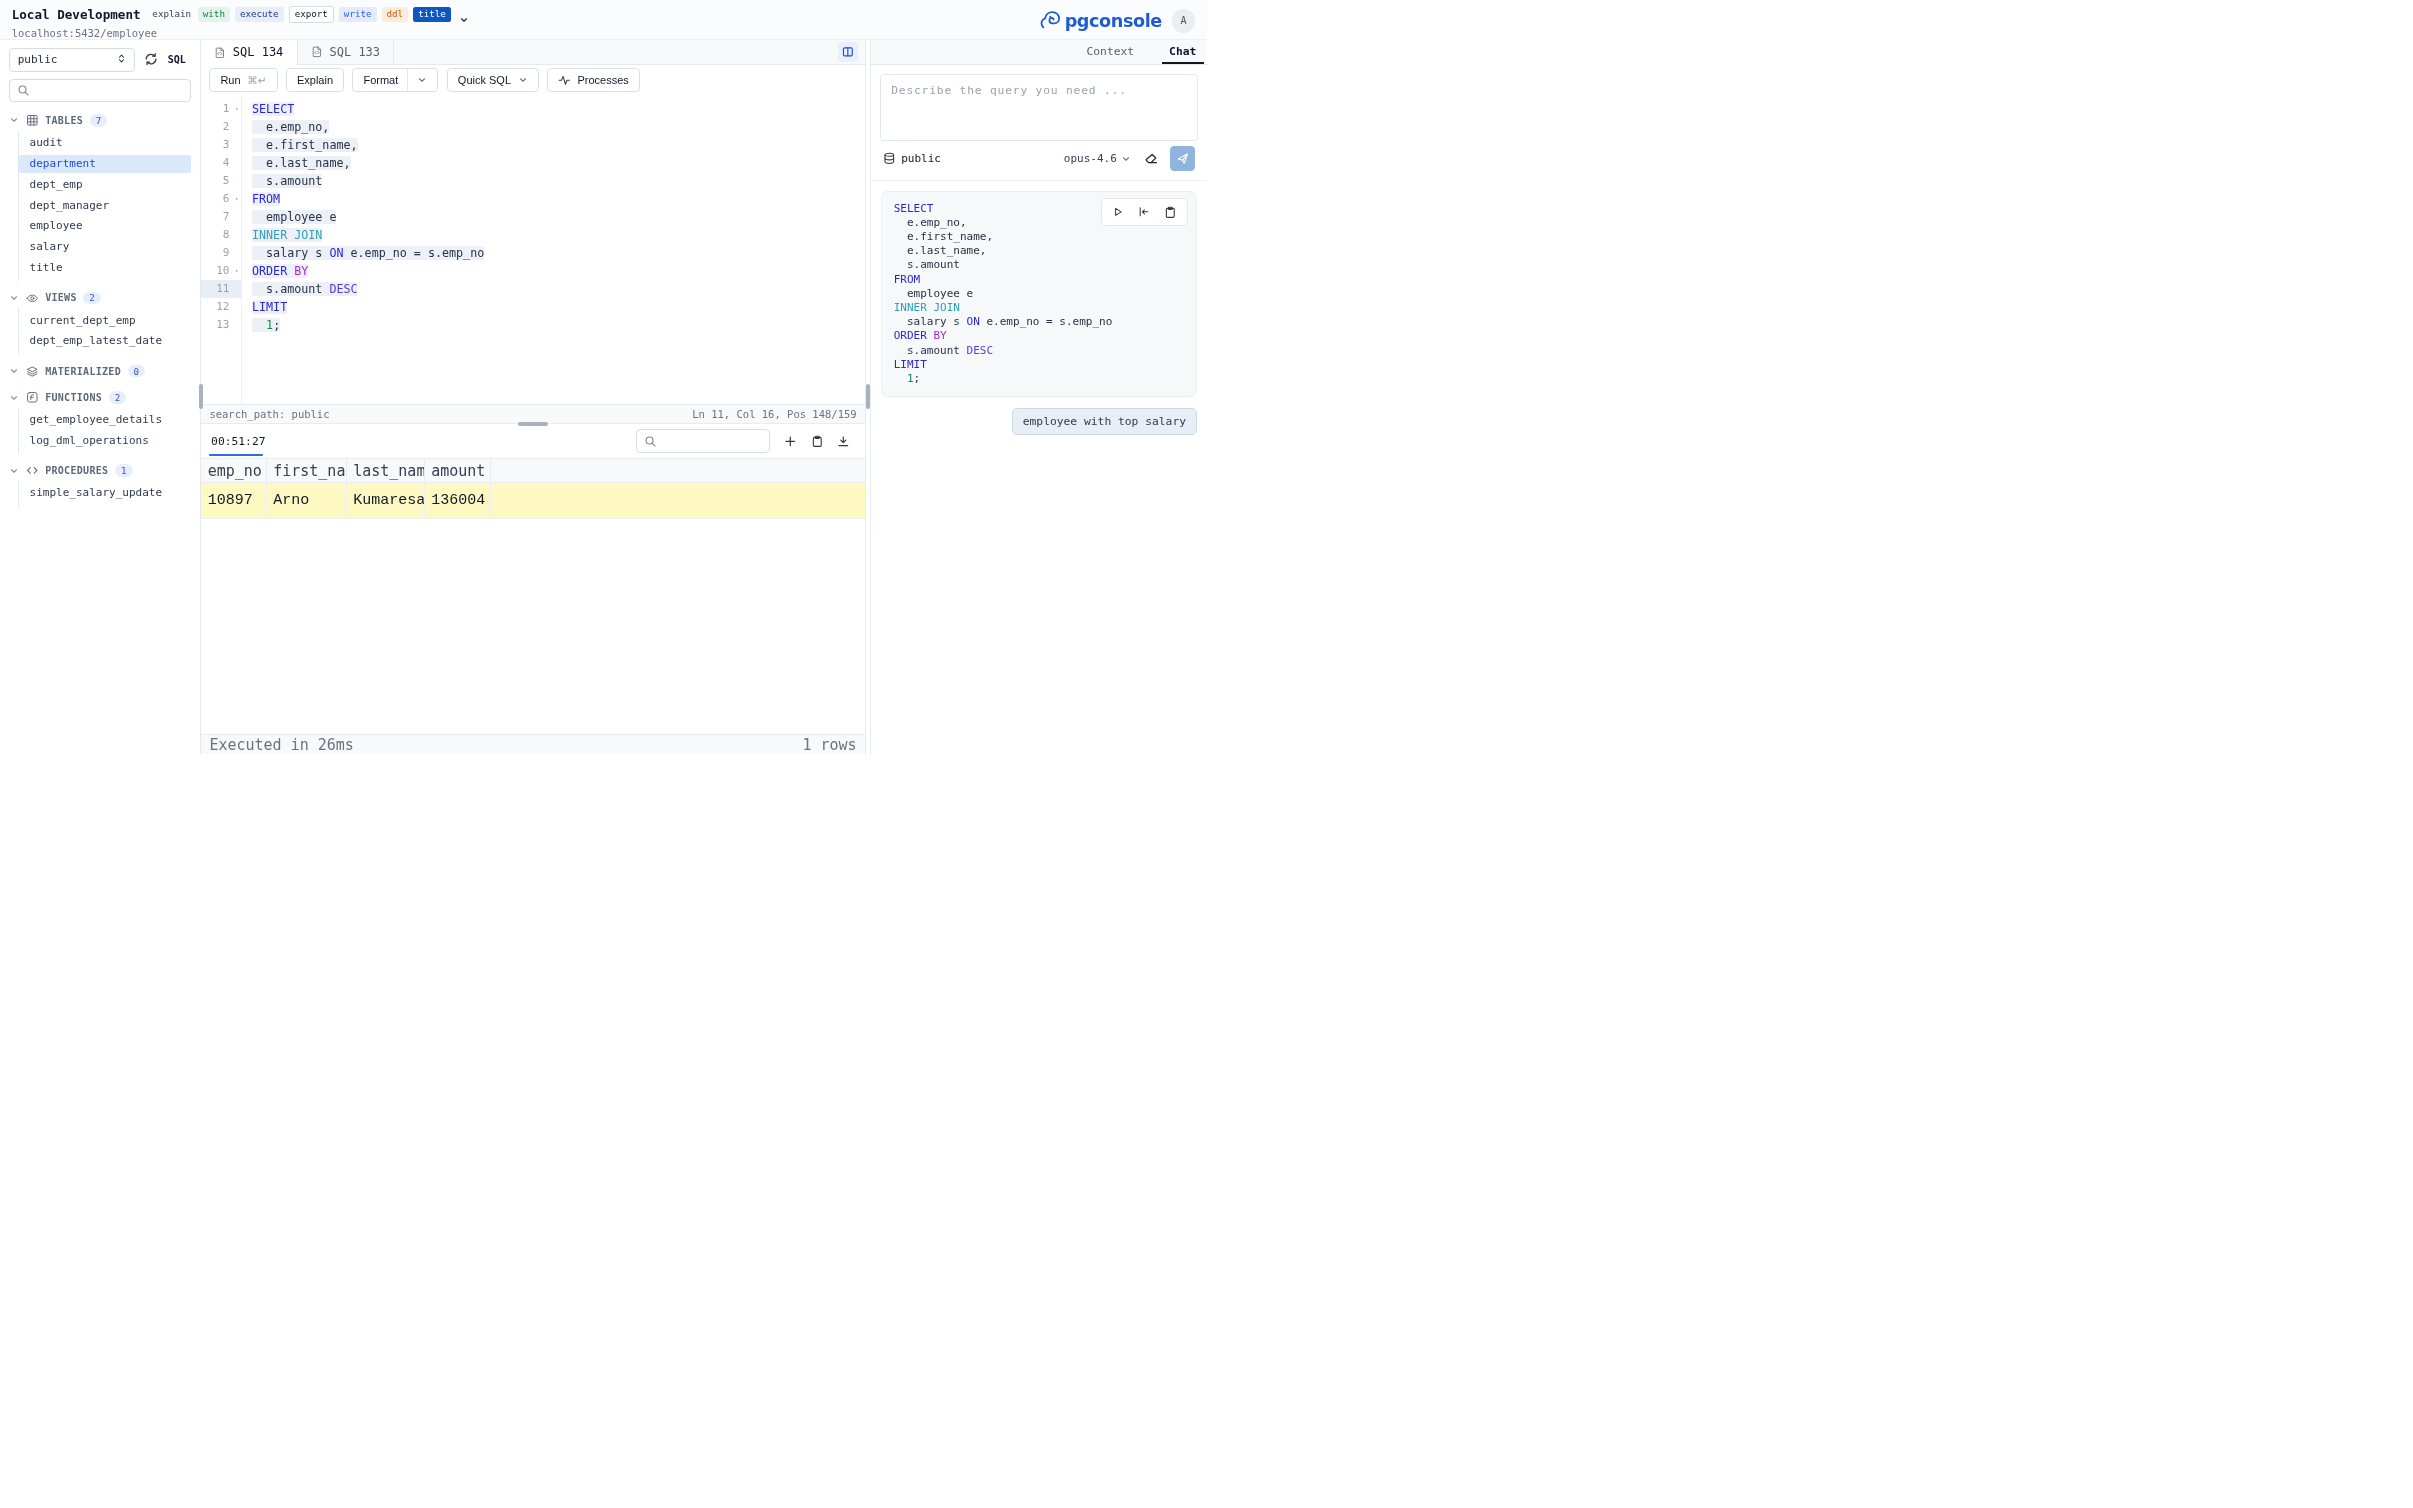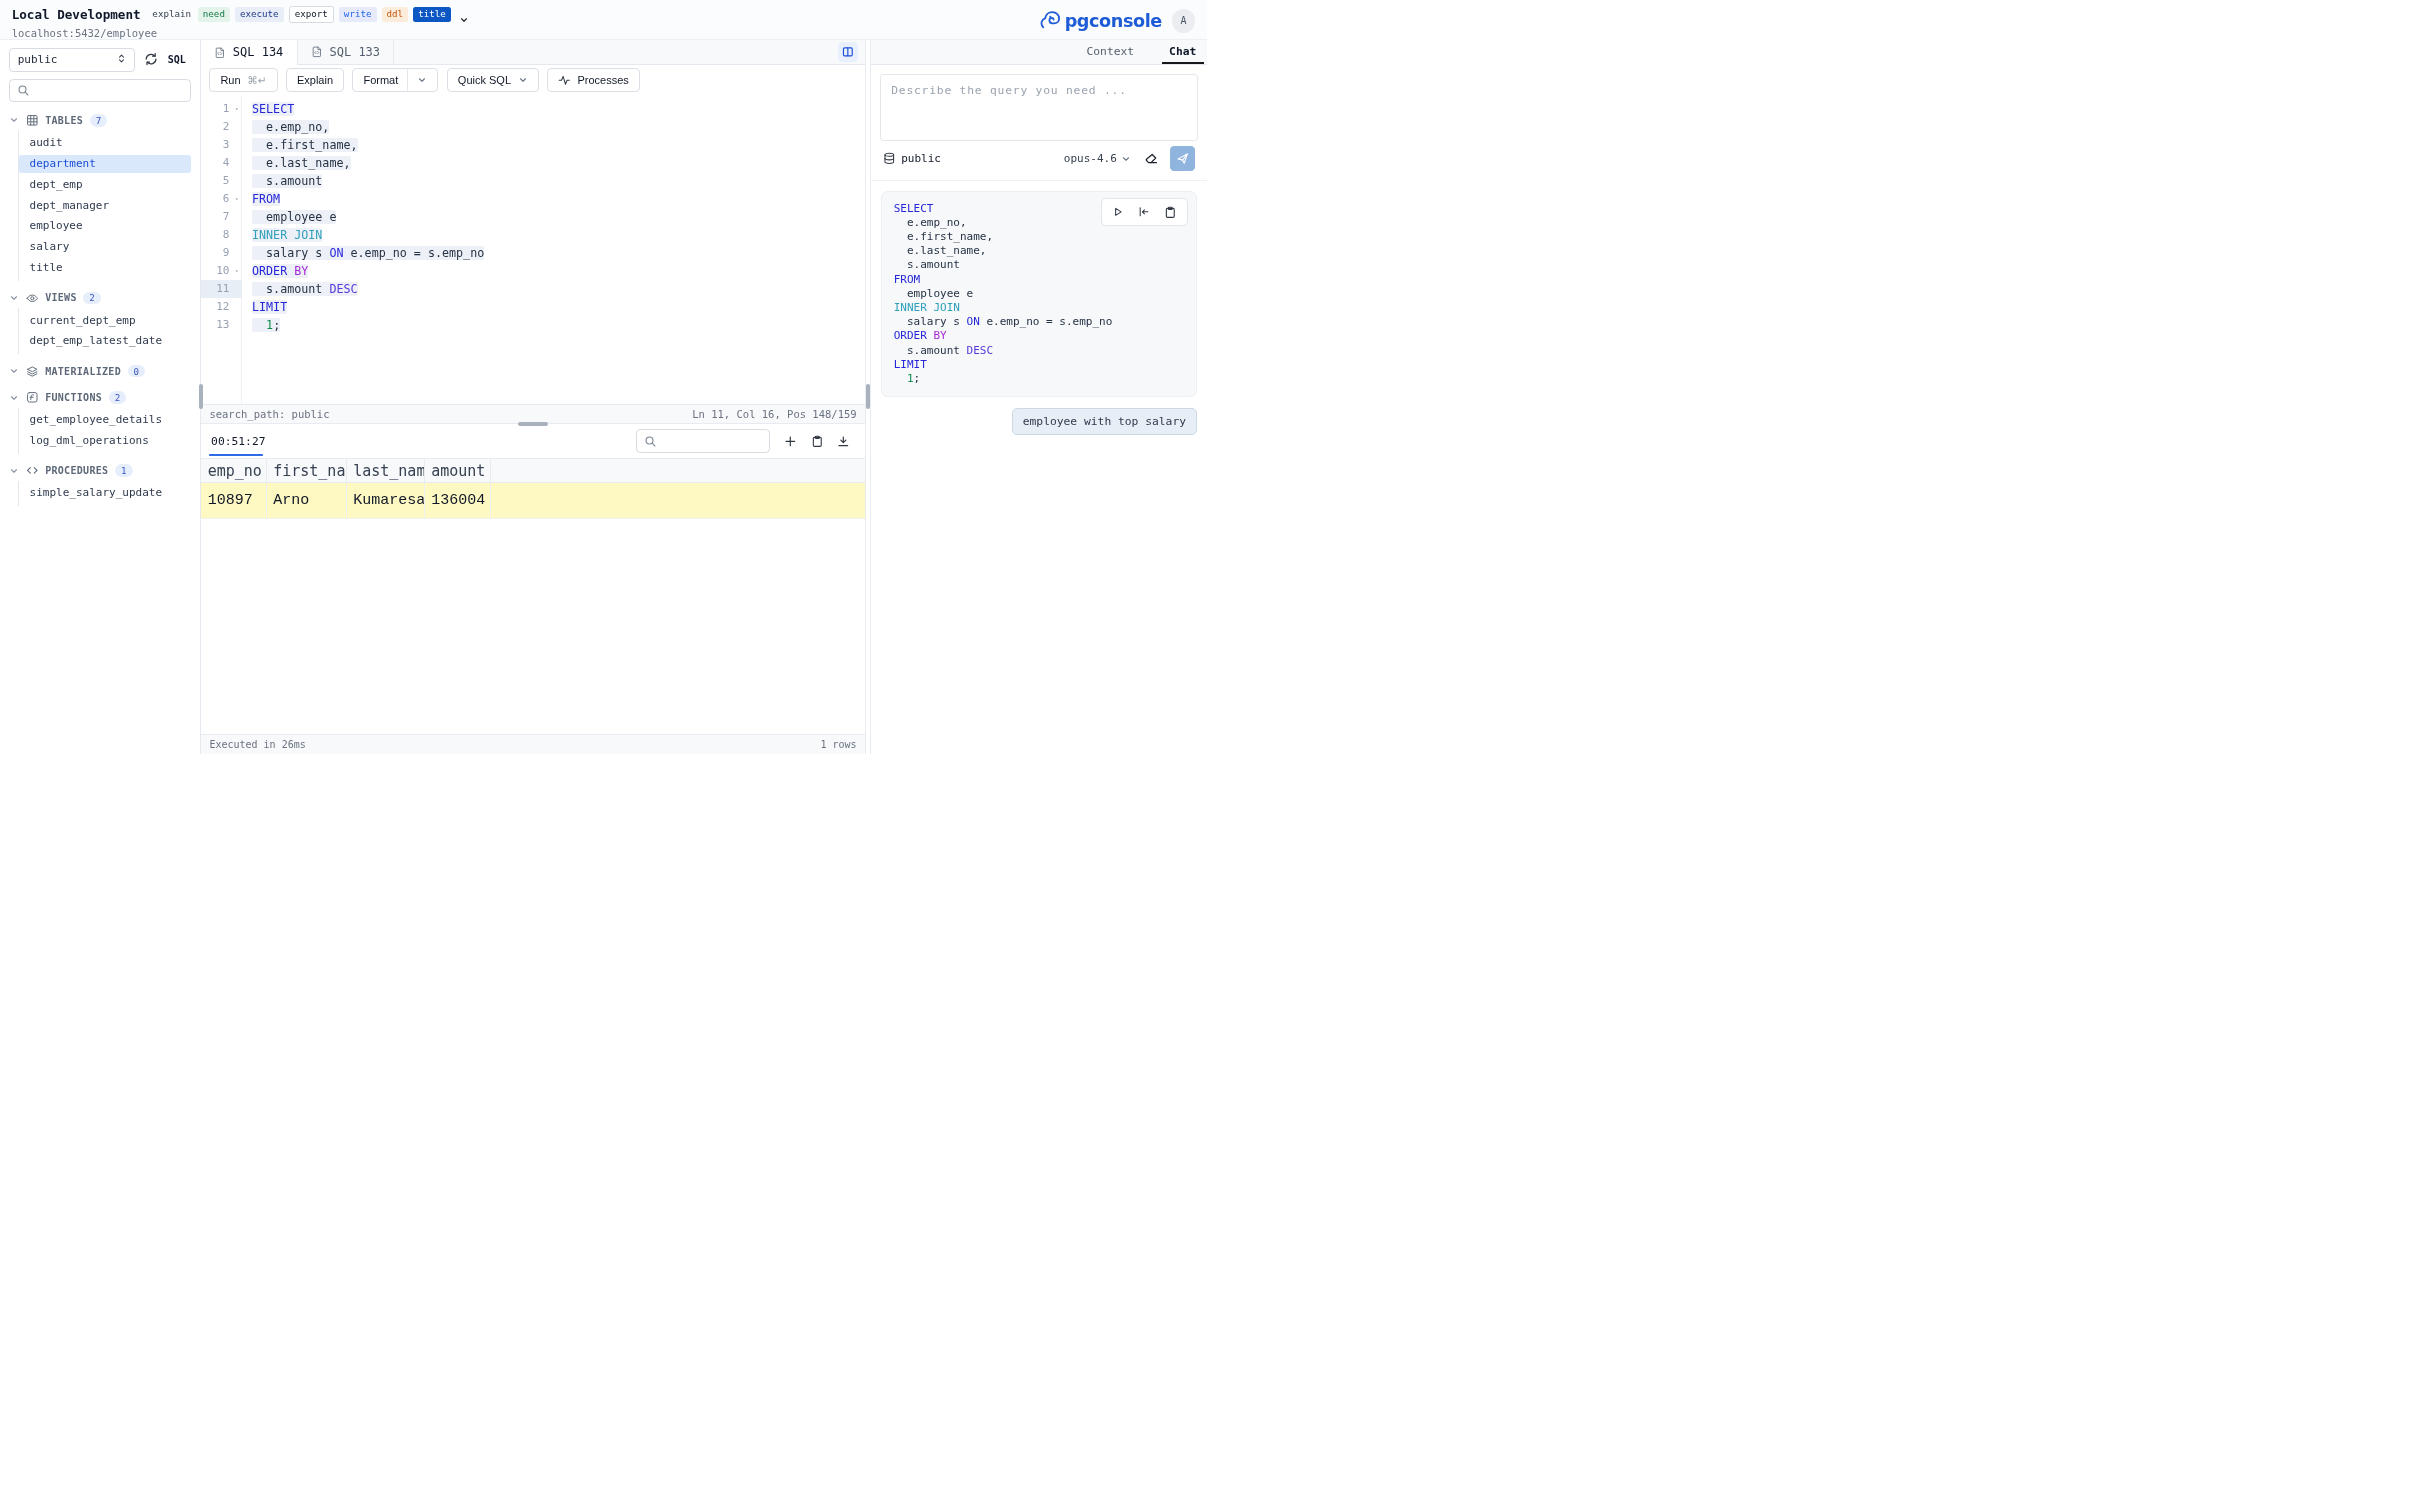--- a/index.html
+++ b/index.html
@@ -109,21 +109,21 @@
   table.results { border-collapse:collapse; width:100%; font-size:15px; table-layout:fixed; flex:none; }
   .results thead tr { height:23.5px; background:#f7f9fb; }
   .results th { text-align:left; font-weight:normal; color:#374151; padding:0 6.7px;
     border-right:0.8px solid #e8ecf0; border-bottom:0.8px solid #e8ecf0; overflow:hidden; }
   .results th.filler, .results td.filler { border-right:none; }
   .results tbody tr { height:36px; background:#fef9c3;font-family:Liberation Mono, monospace; }
   .results td { padding:0 6.7px; border-right:0.8px solid #eef1f4; border-bottom:0.8px solid #eef1f4;
     color:#111827; overflow:hidden; }
   .results-spacer { flex:1; }
   .rfooter { height:20px; background:#f7f9fb; border-top:0.8px solid #e8ecf0; display:flex;
-    justify-content:space-between; align-items:center; padding:0 8.4px; font-size:10px; color:#6b7280; flex:none; }
+    justify-content:space-between; align-items:center; padding:0 8.4px; font-size:15px; color:#6b7280; flex:none; }
 
   
   .lane { width:5px; flex:none; background:#fff; border-right:0.8px solid #e8ecf0; position:relative; }
   .grab-v { position:absolute; width:4.2px; height:25px; border-radius:2.5px; background:#a9b1bd; z-index:6; }
   .grab-h { position:absolute; width:30px; height:4.2px; border-radius:2.5px; background:#a9b1bd; z-index:6; }
 
   
   .chatpanel { flex:1; display:flex; flex-direction:column; background:#fff; min-width:0; }
   .ptabs { height:25px; background:#f7f9fb; border-bottom:0.8px solid #e5e9ef; display:flex;
     align-items:stretch; padding-left:208px; gap:20px; font-size:11.3px; flex:none; }
@@ -156,21 +156,21 @@
 <body>
 
 <div class="app">
 
   <div class="header">
     <div class="header-left">
       <div class="title-row">
         <span class="app-title">Local Development</span>
         <span class="badges" id="perm-badges">
             <span class="badge plain">explain</span>
-            <span class="badge green">need</span>
+            <span class="badge green">with</span>
             <span class="badge navy">execute</span>
             <span class="badge outline">export</span>
             <span class="badge indigo">write</span>
             <span class="badge orange">ddl</span>
             <span class="badge solid">title</span>
           </span>
         <span class="header-caret" id="hdr-caret"><svg width="10" height="10" viewBox="0 0 16 16" fill="none" stroke="#1c222b" stroke-width="1.7" stroke-linecap="round" stroke-linejoin="round">
               <path d="M4 6l4 4 4-4"></path>
             </svg></span>
       </div>

